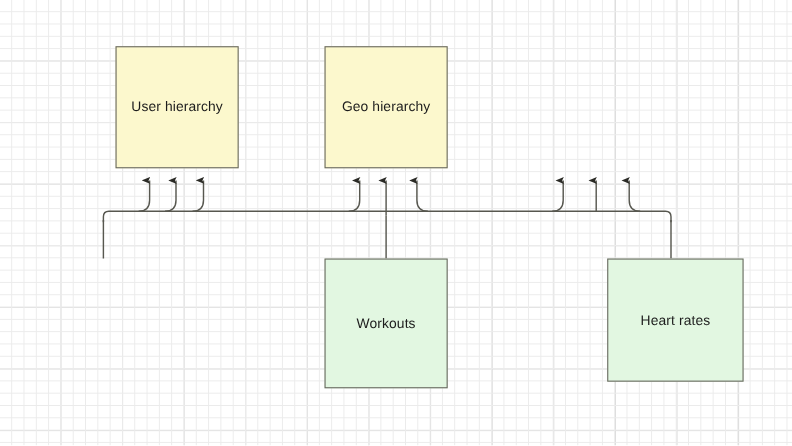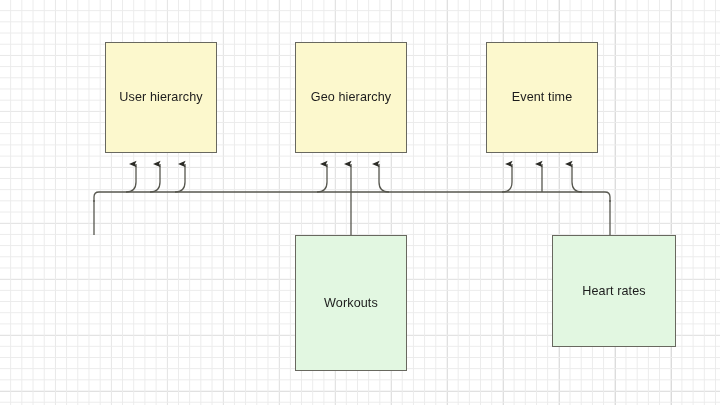--- a/index.html
+++ b/index.html
@@ -89,26 +89,23 @@
   </svg>
 
   <div class="node" id="node-geo-hierarchy" style="left:295px; top:42px; width:112px; height:111px; background:#fcf8cd;">
     <span class="node-label">Geo hierarchy</span>
   </div>
 
   <div class="node" id="node-user-hierarchy" style="left:105px; top:42px; width:112px; height:111px; background:#fcf8cd;">
     <span class="node-label">User hierarchy</span>
   </div>
 
-  <div class="node" id="node-event-time" style="left:486px; top:42px; width:112px; height:111px; background:#fcf8cd;">
-    <span class="node-label">Event time</span>
-  </div>
 
 
-  <div class="node" id="node-workouts" style="left:295px; top:235px; width:112px; height:136px; background:#e2f7e1;">
+  <div class="node" id="node-workouts" style="left:295px; top:235px; width:112px; height:118px; background:#e2f7e1;">
     <span class="node-label">Workouts</span>
   </div>
 
   <div class="node" id="node-heart-rates" style="left:552px; top:235px; width:124px; height:112px; background:#e2f7e1;">
     <span class="node-label">Heart rates</span>
   </div>
 
 </div>
 
 </body></html>

